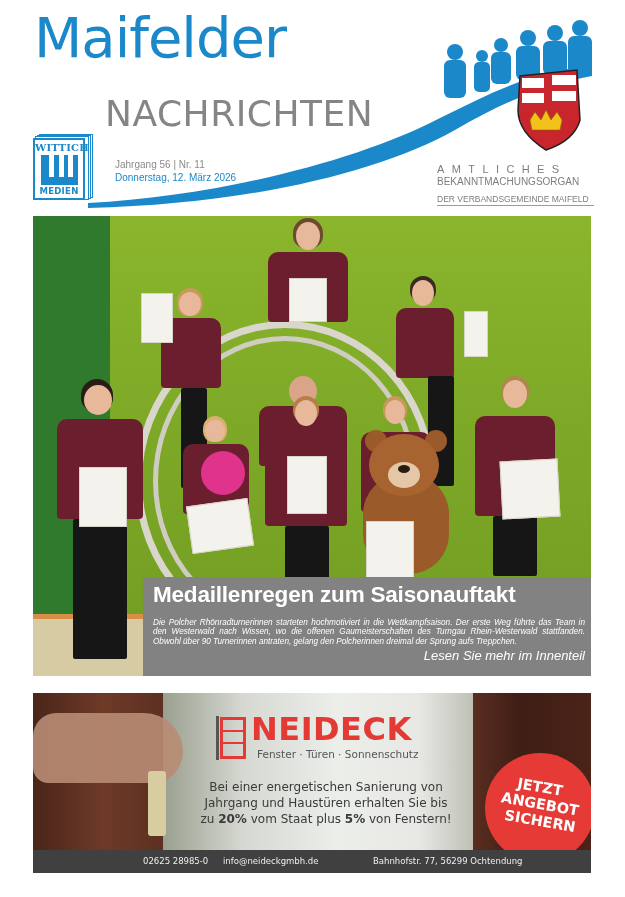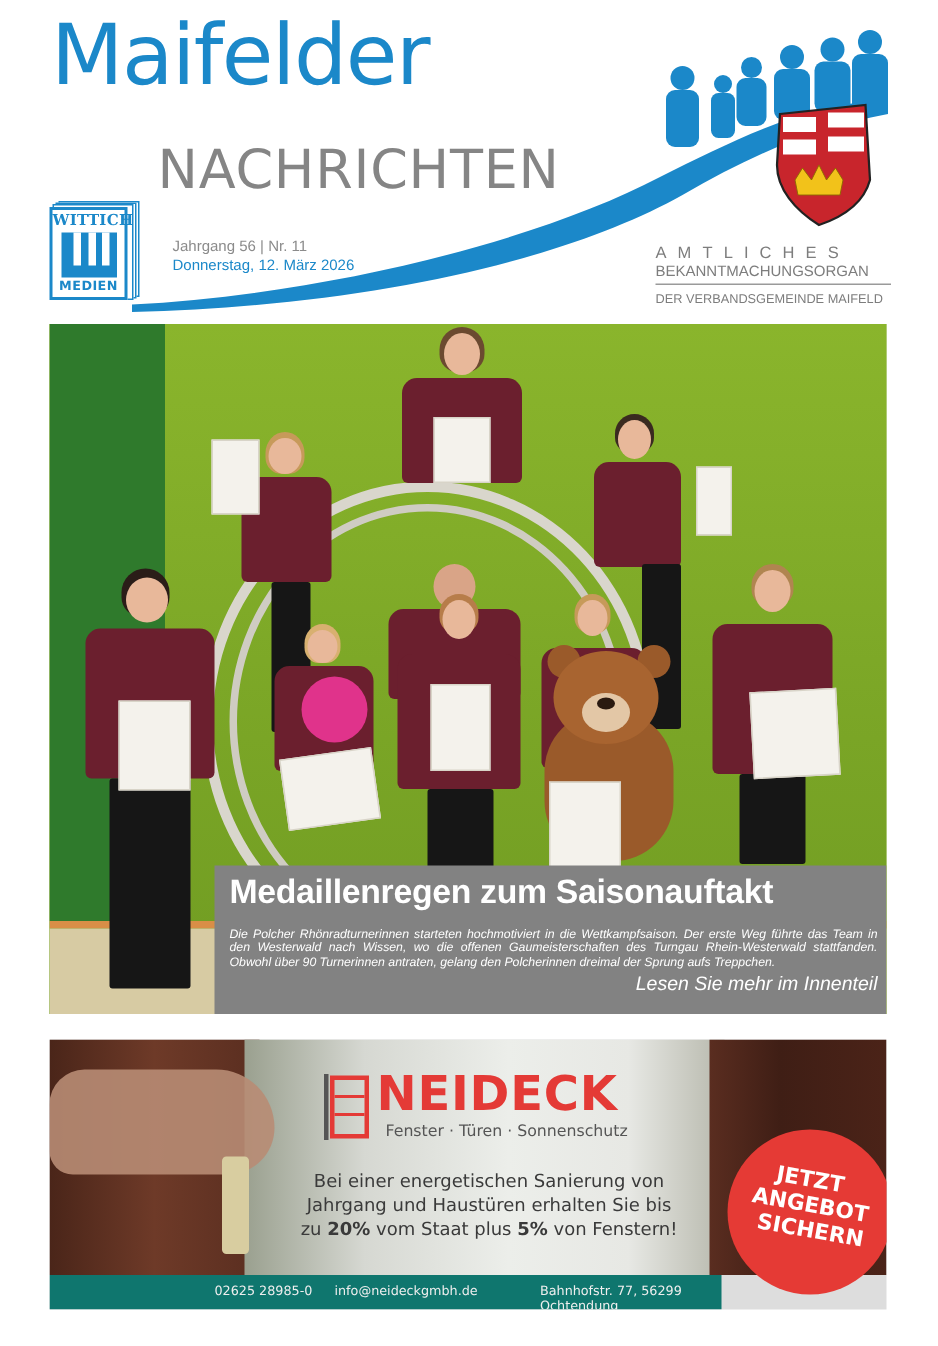--- a/index.html
+++ b/index.html
@@ -13,21 +13,21 @@
   .wittich { position:absolute; left:33px; top:134px; width:58px; height:68px; }
   .wittich .stack { position:absolute; border:1px solid #1b88c9; background:#fff; }
   .wittich .front { position:absolute; left:0; top:4px; width:52px; height:62px; border:2px solid #1b88c9; background:#fff; box-sizing:border-box; }
   .wittich .w-top { position:absolute; left:0; right:0; top:2px; text-align:center; font-family:"DejaVu Serif", serif; font-size:10px; font-weight:bold; color:#1b88c9; letter-spacing:0.2px; }
   .wittich .w-mark { position:absolute; left:6px; top:15px; width:37px; height:30px; background:#1b88c9; }
   .wittich .w-mark i { position:absolute; top:0; width:5px; height:22px; background:#fff; }
   .wittich .w-bot { position:absolute; left:0; right:0; bottom:2px; text-align:center; font-family:"DejaVu Sans", sans-serif; font-size:8.5px; font-weight:bold; color:#1b88c9; letter-spacing:0.3px; }
   .issue { position:absolute; left:115px; top:159px; font-size:10px; color:#8b8b8b; }
   .date { position:absolute; left:115px; top:172px; font-size:10px; color:#1b88c9; }
   .amtl1 { position:absolute; left:437px; top:163px; width:157px; font-size:11px; color:#7d7d7d; letter-spacing:7.4px; }
-  .amtl2 { position:absolute; left:437px; top:176px; width:157px; font-size:10px; color:#7d7d7d; letter-spacing:0; border-bottom:1px solid #9a9a9a; padding-bottom:2px; }
+  .amtl2 { position:absolute; left:437px; top:176px; width:157px; font-size:10px; color:#7d7d7d; letter-spacing:0; border-bottom:1px solid #9a9a9a; padding-bottom:18px; }
   .amtl3 { position:absolute; left:437px; top:194px; font-size:8.5px; color:#7d7d7d; }
 
   
   .photo { position:absolute; left:33px; top:216px; width:558px; height:460px; overflow:hidden; background:#7ea827; }
   .photo .wall { position:absolute; left:0; top:0; width:100%; height:100%; background:linear-gradient(180deg,#8ab52c 0%,#7aa526 60%,#709c22 100%); }
   .photo .wall-dark { position:absolute; left:0; top:0; width:77px; height:398px; background:#2f7a2c; }
   .photo .trim { position:absolute; left:0; top:398px; width:100%; height:5px; background:#d98e47; }
   .photo .floor { position:absolute; left:0; top:403px; width:100%; height:57px; background:#d7cba3; }
   .wheel { position:absolute; left:102px; top:105px; width:300px; height:320px; border:7px solid #d9d6cc; border-radius:50%; box-sizing:border-box; }
   .wheel2 { position:absolute; left:120px; top:120px; width:264px; height:290px; border:5px solid #cfccc2; border-radius:50%; box-sizing:border-box; }
@@ -61,21 +61,21 @@
   .ad .logo-frame { position:absolute; left:187px; top:24px; width:26px; height:42px; border:3px solid #e43a36; box-sizing:border-box; }
   .ad .logo-frame::before { content:""; position:absolute; left:0; right:0; top:10px; border-top:2px solid #e43a36; }
   .ad .logo-frame::after { content:""; position:absolute; left:0; right:0; top:22px; border-top:2px solid #e43a36; }
   .ad .logo-post { position:absolute; left:183px; top:23px; width:3px; height:44px; background:#555; }
   .ad .brand { position:absolute; left:218px; top:20px; font-family:"DejaVu Sans", sans-serif; font-weight:bold; font-size:32px; color:#e43a36; letter-spacing:0.5px; line-height:1; }
   .ad .tagline { position:absolute; left:224px; top:55px; font-family:"DejaVu Sans", sans-serif; font-size:10.5px; color:#555; }
   .ad .offer { position:absolute; left:148px; top:86px; width:290px; text-align:center; font-family:"DejaVu Sans", sans-serif; font-size:12px; line-height:16px; color:#3a3a3a; }
   .ad .offer b { font-weight:bold;text-align:center; }
   .ad .cta { position:absolute; left:452px; top:60px; width:110px; height:110px; border-radius:50%; background:#e53a35; }
   .ad .cta span { position:absolute; left:0; right:0; text-align:center; font-family:"DejaVu Sans", sans-serif; font-weight:bold; font-size:14.5px; color:#fff; line-height:17px; transform:rotate(10deg); }
-  .ad .footer { position:absolute; left:0; top:157px; width:448px; height:23px; background:#0f766e; }
+  .ad .footer { position:absolute; left:0; top:157px; width:558px; height:23px; background:#404040; }
   .ad .footer span { position:absolute; top:6px; font-family:"DejaVu Sans", sans-serif; font-size:8.5px; color:#eeeeee; }
 </style>
 </head>
 <body>
 
 <div class="header">
   <svg class="swoosh" viewBox="0 0 625 212">
 
     <path d="M88,203 C220,196 360,160 440,118 C480,98 520,78 560,70 L592,66 L592,76 C540,86 500,104 455,130 C380,172 250,204 88,208 Z" fill="#1b88c9"></path>
 
@@ -241,15 +241,15 @@
 
   <div class="cta">
     <span style="top:26px;">JETZT</span>
     <span style="top:43px;">ANGEBOT</span>
     <span style="top:60px;">SICHERN</span>
   </div>
 
   <div class="footer">
     <span style="left:110px;">02625 28985-0</span>
     <span style="left:190px;">info@neideckgmbh.de</span>
-    <span style="left:291px;padding-left:36px;">Bahnhofstr. 77, 56299 Ochtendung</span>
+    <span style="left:304px;padding-left:36px;">Bahnhofstr. 77, 56299 Ochtendung</span>
   </div>
 </div>
 
 </body></html>

